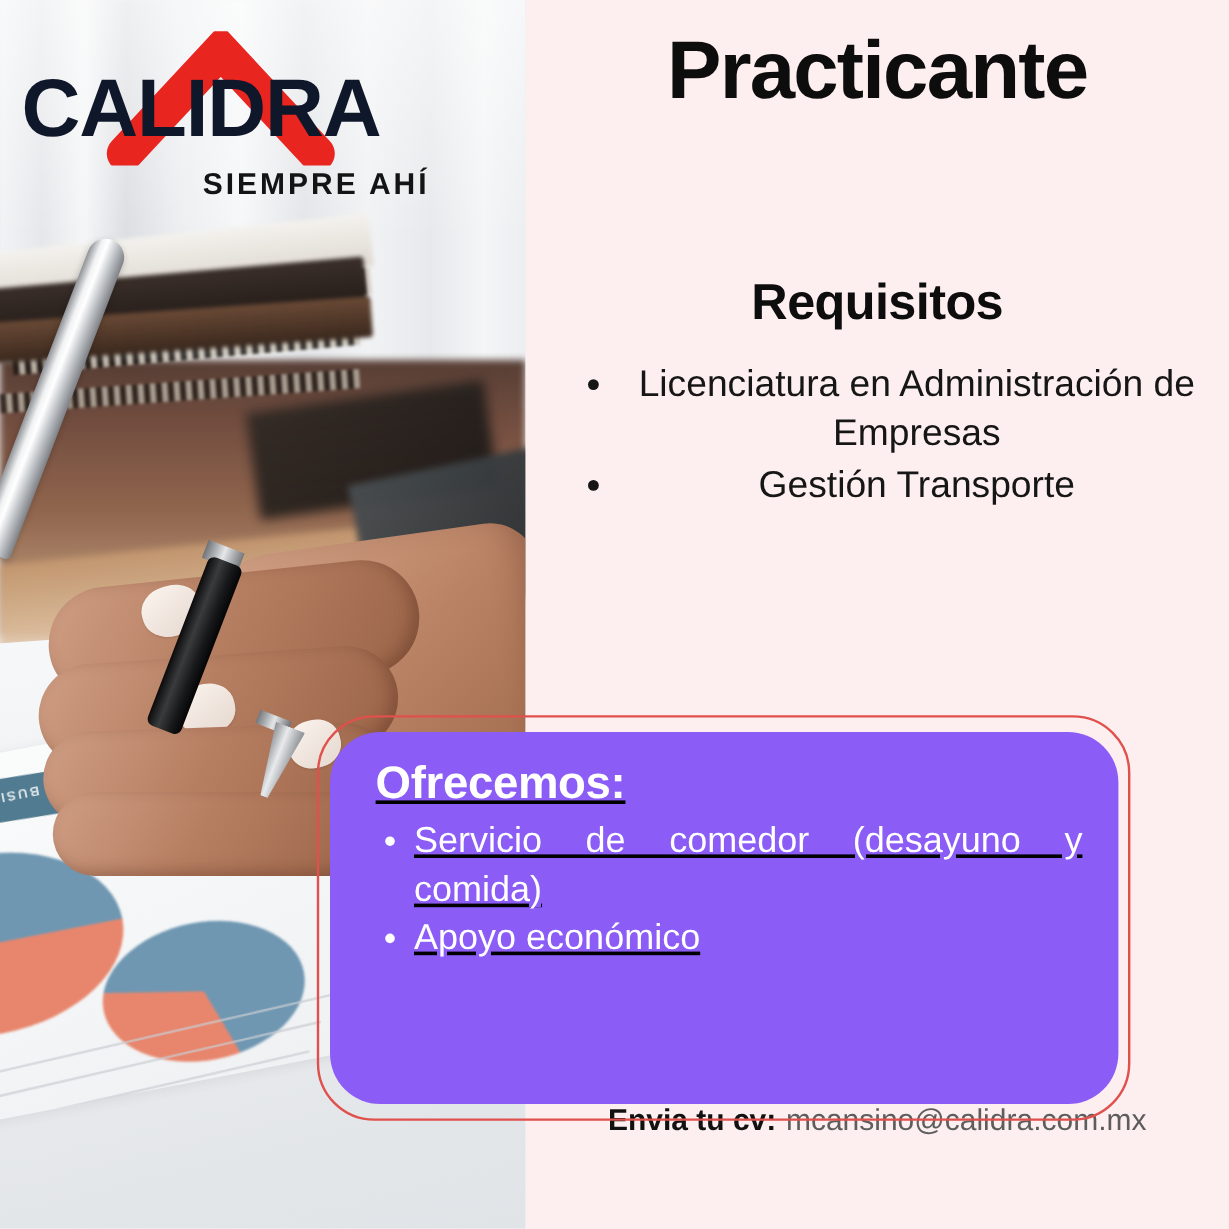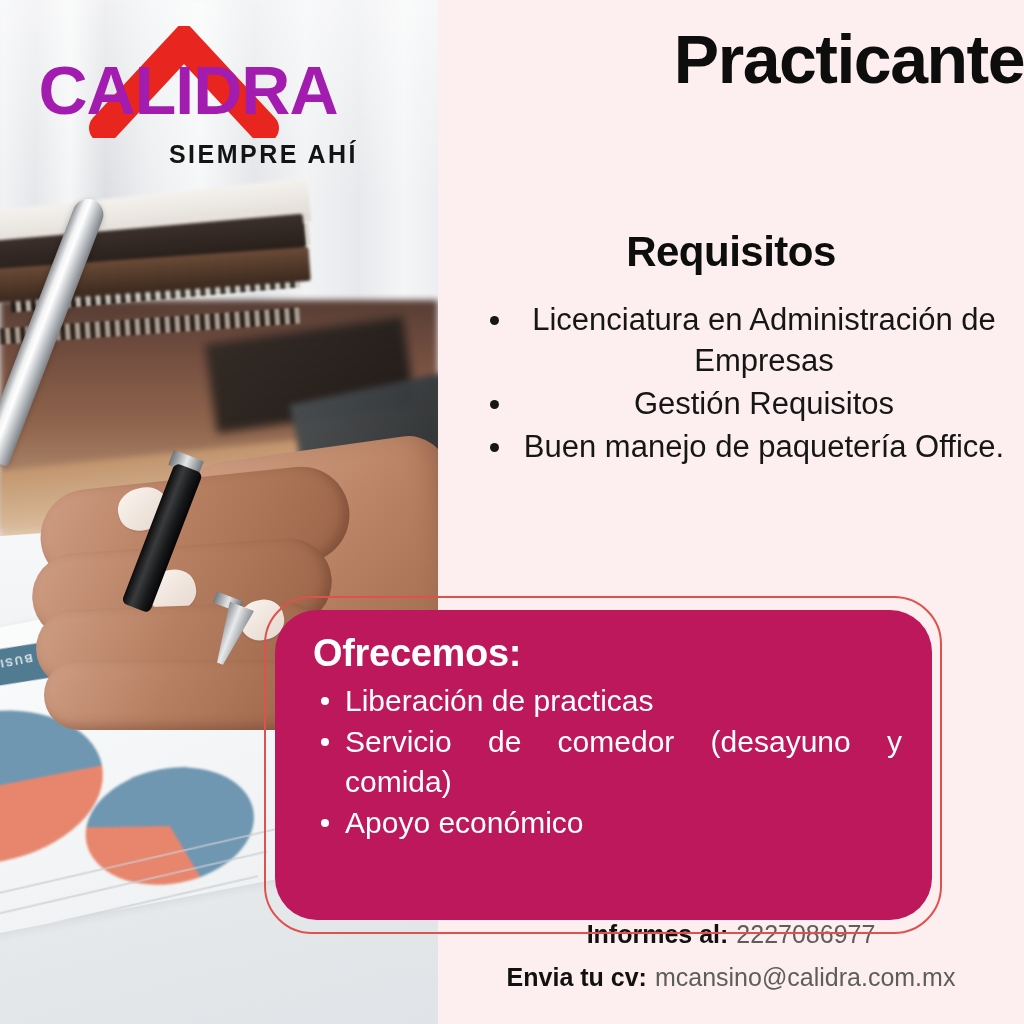--- a/index.html
+++ b/index.html
@@ -199,43 +199,43 @@
     position:absolute; left:18px; top:22px;
     width:340px; height:160px;
     z-index:30;
   }
   #logo-chevron {
     position:absolute; left:62px; top:4px; width:208px; height:112px;
   }
   #logo-wordmark {
     position:absolute; left:0px; top:34px;
     width:340px;
-    text-align:center;
+    text-align:left;
     font-family:"Liberation Sans", sans-serif;
     font-weight:bold;
     font-size:68px;
     letter-spacing:-1px;
-    color:#a21caf;
+    color:#0f172a;
     line-height:1;
   }
   #logo-tagline {
     position:absolute; left:0px; top:118px;
     width:340px;
     text-align:right;
     font-weight:bold;
     font-size:25px;
     letter-spacing:2.5px;
     color:#141414;
   }
 
   
   #job-title {
     position:absolute; left:0; top:24px;
     width:586px;
-    text-align:right;
+    text-align:center;
     font-weight:bold;
     font-size:68px;
     line-height:1.03;
     letter-spacing:-1.5px;
     color:#0d0d0d;
   }
   #requisitos-heading {
     position:absolute; left:0; top:228px;
     width:586px;
     text-align:center;
@@ -286,24 +286,25 @@
     position:absolute; left:264px; top:596px;
     width:678px; height:338px;
     border:2px solid #E0504C;
     border-radius:48px;
     z-index:20;
     pointer-events:none;
   }
   #offer-box {
     position:absolute; left:275px; top:610px;
     width:657px; height:310px;
-    background:#be185d;
+    background:#8b5cf6;
     border-radius:42px;
     z-index:21;
     padding:22px 30px 20px 38px;
+    text-decoration:underline;
   }
   #offer-title {
     font-weight:bold;
     font-size:38px;
     color:#ffffff;
     letter-spacing:-.3px;
     margin-bottom:6px;
   }
   #offer-list { list-style:none; }
   #offer-list li {
@@ -385,37 +386,32 @@
   <div id="content-panel">
 
     <div id="job-title">
       <div>Practicante</div>
     </div>
 
     <div id="requisitos-heading">Requisitos</div>
 
     <ul id="requisitos-list">
       <li>Licenciatura en Administración de Empresas</li>
-      <li>Gestión Requisitos</li>
-      <li>Buen manejo de paquetería Office.</li>
+      <li>Gestión Transporte</li>
     </ul>
 
     <div id="contact-block">
-      <div class="contact-row">
-        <span class="contact-label">Informes al:</span><span class="contact-value">2227086977</span>
-      </div>
       <div class="contact-row">
         <span class="contact-label">Envia tu cv:</span><span class="contact-value">mcansino@calidra.com.mx</span>
       </div>
     </div>
   </div>
 
   <div id="offer-outline"></div>
   <div id="offer-box">
     <div id="offer-title">Ofrecemos:</div>
     <ul id="offer-list">
-      <li>Liberación de practicas</li>
       <li class="justified">Servicio de comedor (desayuno y comida)</li>
       <li>Apoyo económico</li>
     </ul>
   </div>
 
 </div>
 
 </body></html>

